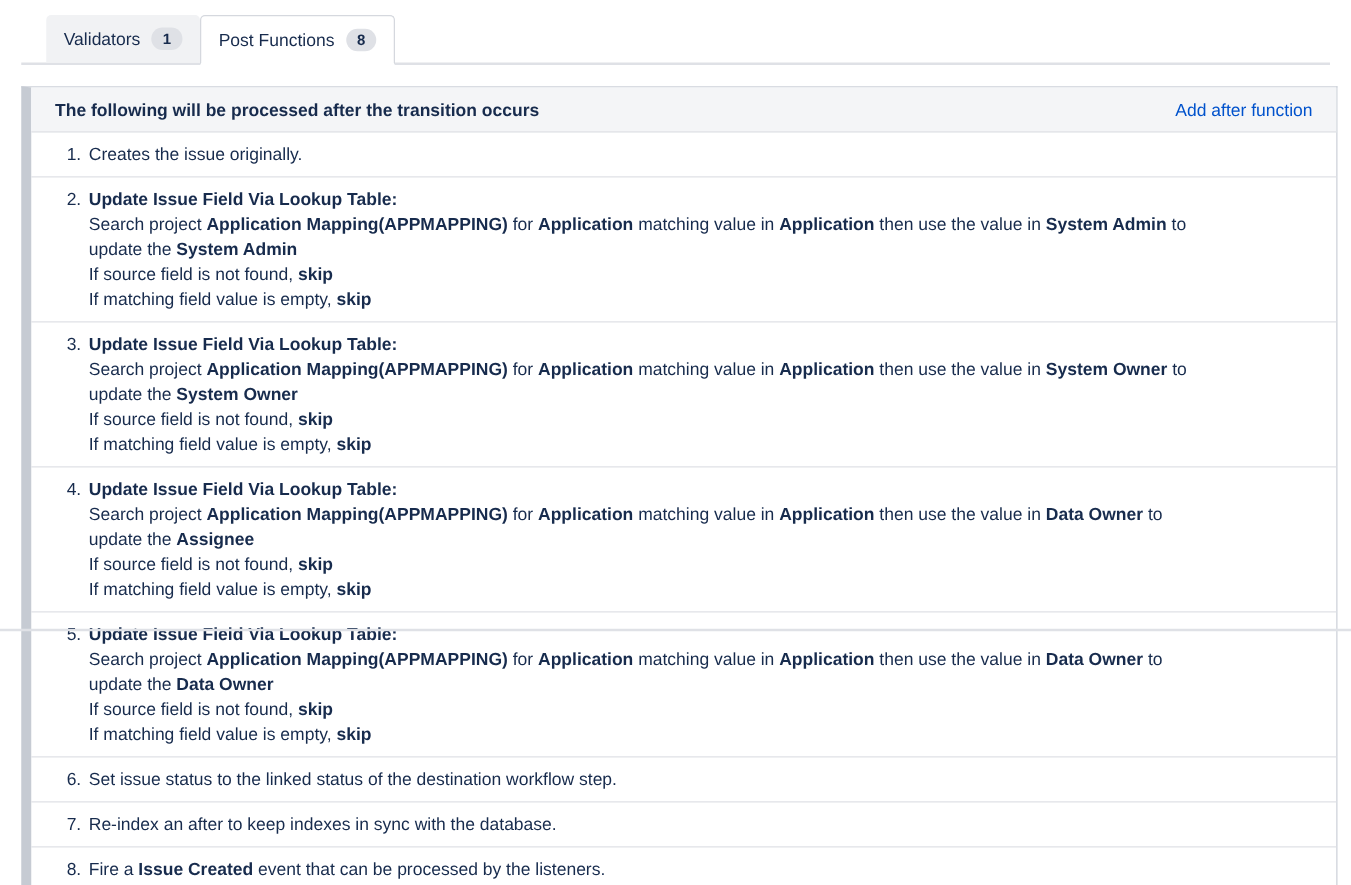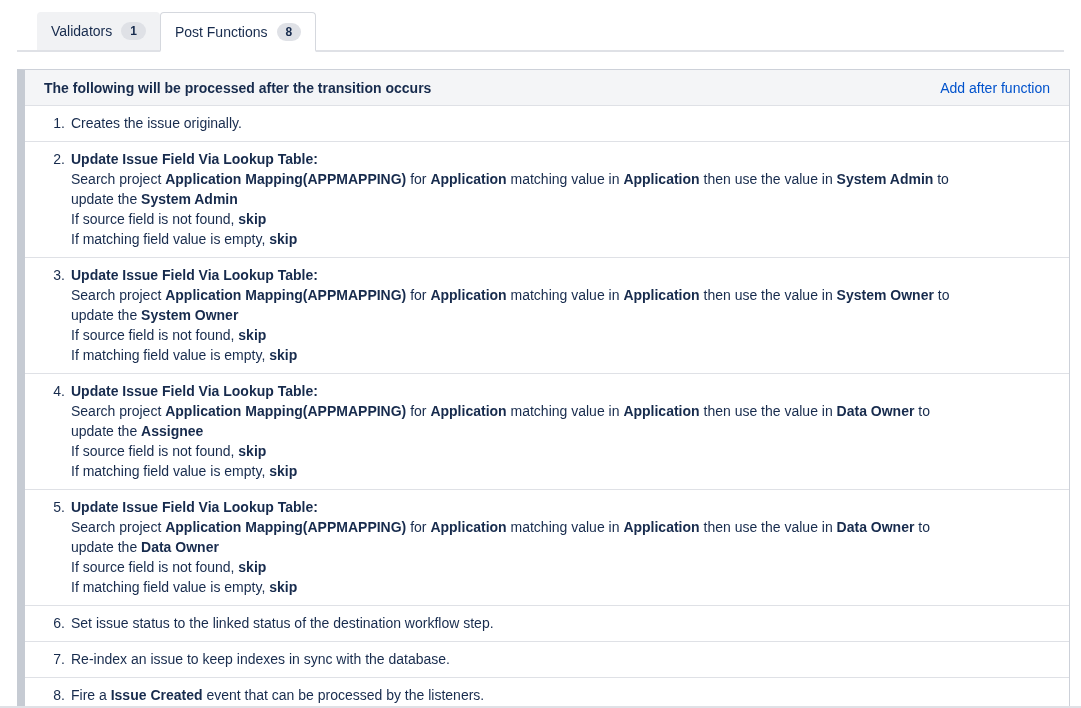--- a/index.html
+++ b/index.html
@@ -2,21 +2,21 @@
 <html style="--text: #172B4D; --link: #0052CC; --header-bg: #F4F5F7; --divider: #DFE1E6; --outer-border: #CDD1D9; --left-strip: #C6CBD3; --inactive-tab-bg: #F1F2F4; --badge-bg: #DFE1E6;"><head>
 <meta charset="utf-8">
 <style>
   :root{
     --text:#172B4D; --link:#0052CC; --header-bg:#F4F5F7; --divider:#DFE1E6;
     --outer:#CDD1D9; --strip:#C6CBD3; --tab-bg:#F1F2F4; --badge-bg:#DFE1E6;
   }
   *{box-sizing:border-box;margin:0;padding:0;}
   html,body{width:1081px;height:708px;overflow:hidden;background:#fff;
     font-family:"Liberation Sans",sans-serif;color:var(--text);}
-  .page{position:relative;width:1081px;height:708px;padding-top:12px;}
+  .page{position:relative;width:1081px;height:505px;padding-top:12px;}
   
   .tabbar{margin:0 17px;border-bottom:2px solid var(--divider);display:flex;
     align-items:flex-end;padding-left:20px;}
   .tab{display:flex;align-items:center;gap:9px;height:38px;padding:0 14px;
     font-size:14px;border-radius:4px 4px 0 0;cursor:pointer;white-space:nowrap;}
   .tab.inactive{background:var(--tab-bg);}
   .tab.active{background:#fff;border:1px solid #D5D8DE;border-bottom:2px solid #fff;
     margin-bottom:-2px;height:40px;text-align:center;}
   .badge{background:var(--badge-bg);color:var(--text);font-size:12px;font-weight:bold;
     border-radius:11px;padding:2px 9px;line-height:14px;}
@@ -105,21 +105,21 @@
         </div>
         <div class="row">
           <span class="num">6.</span>
           <div class="rowbody">
             <div class="line"><span>Set issue status to the linked status of the destination workflow step.</span></div>
           </div>
         </div>
         <div class="row">
           <span class="num">7.</span>
           <div class="rowbody">
-            <div class="line"><span>Re-index an issue to keep indexes in sync with the database.</span></div>
+            <div class="line"><span>Re-index an after to keep indexes in sync with the database.</span></div>
           </div>
         </div>
         <div class="row">
           <span class="num">8.</span>
           <div class="rowbody">
             <div class="line"><span>Fire a </span><span class="b">Issue Created</span><span> event that can be processed by the listeners.</span></div>
           </div>
         </div>
       </div>
   </div>

